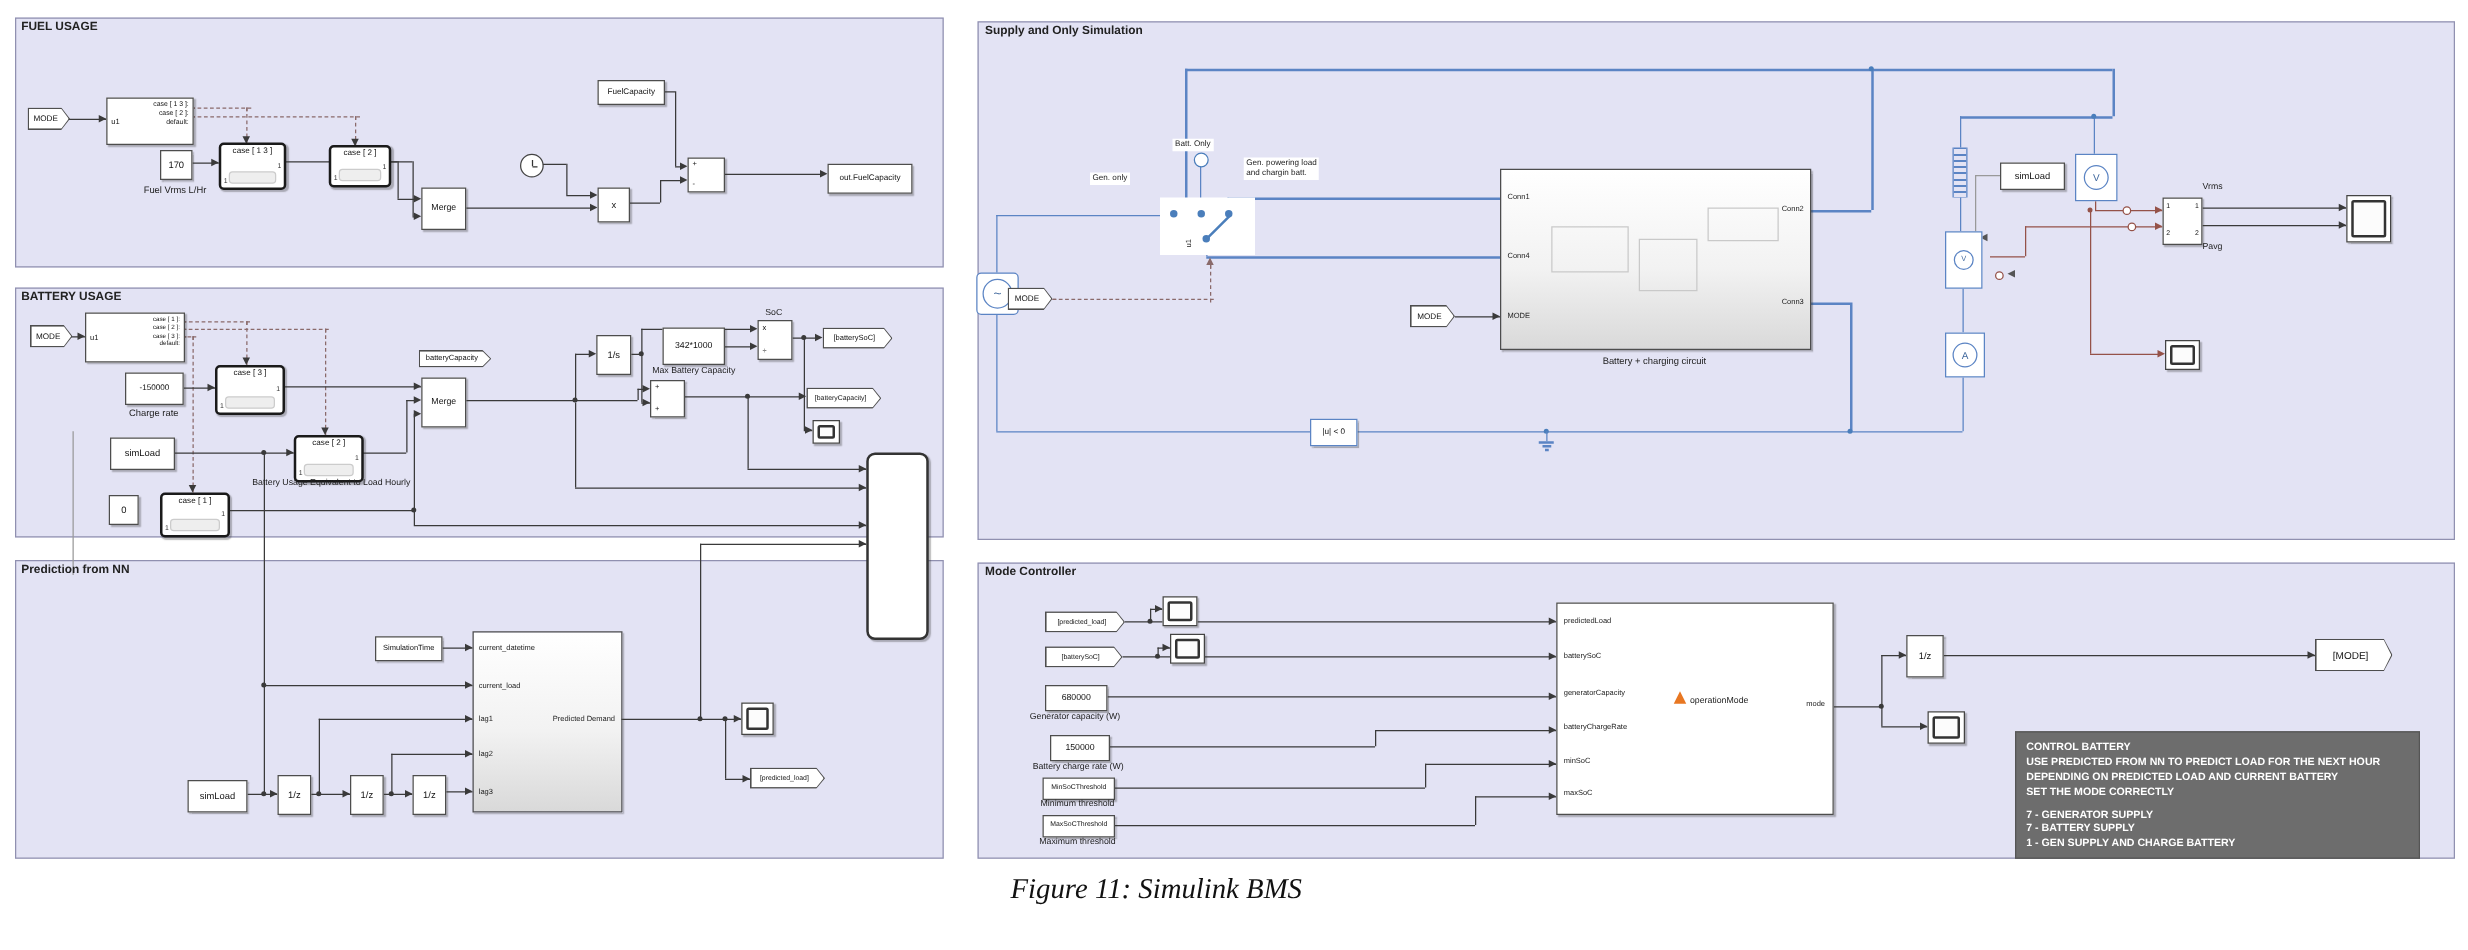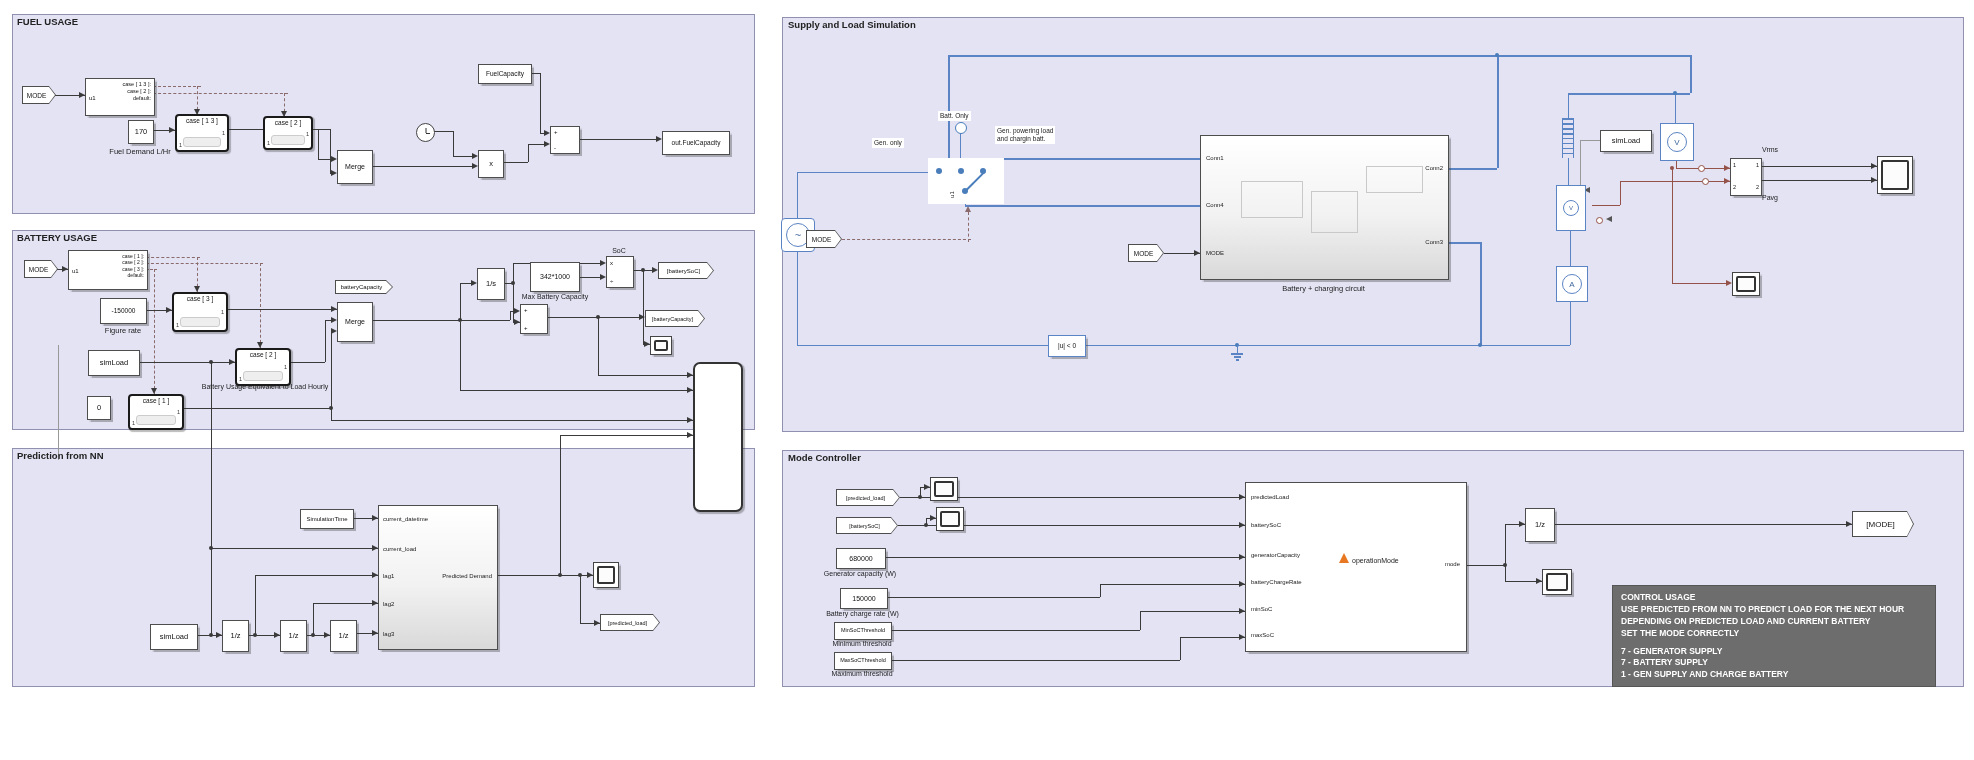--- a/index.html
+++ b/index.html
@@ -60,21 +60,21 @@
   <div class="panel" style="left:12px;top:14px;width:741px;height:198px"></div>
   <div class="ptitle" style="left:17px;top:16px">FUEL USAGE</div>
 
   <div class="panel" style="left:12px;top:230px;width:741px;height:198px"></div>
   <div class="ptitle" style="left:17px;top:232px">BATTERY USAGE</div>
 
   <div class="panel" style="left:12px;top:448px;width:741px;height:237px"></div>
   <div class="ptitle" style="left:17px;top:450px">Prediction from NN</div>
 
   <div class="panel" style="left:782px;top:17px;width:1180px;height:413px"></div>
-  <div class="ptitle" style="left:788px;top:19px">Supply and Load Simulation</div>
+  <div class="ptitle" style="left:788px;top:19px">Supply and Only Simulation</div>
 
   <div class="panel" style="left:782px;top:450px;width:1180px;height:235px"></div>
   <div class="ptitle" style="left:788px;top:452px">Mode Controller</div>
 
   <i class="wh" style="left:52px;top:95px;width:33px"></i>
   <i class="ar r" style="left:79px;top:92px"></i>
   <i class="wh dash" style="left:153px;top:86px;width:45px"></i>
   <i class="wv dash" style="left:197px;top:86px;height:26px"></i>
   <i class="ar d" style="left:194px;top:109px"></i>
   <i class="wh dash" style="left:153px;top:93px;width:132px"></i>
@@ -114,21 +114,21 @@
     </div>
   <div class="blk swcase" style="left:85px;top:78px;width:68px;height:36px">
     <span class="sw-u">u1</span>
     <span class="sw-cases">
       <span style="display:block">case [ 1 3 ]:</span>
         <span style="display:block">case [ 2 ]:</span>
         <span style="display:block">default:</span>
     </span>
   </div>
   <div class="blk" style="left:128px;top:120px;width:24px;height:22px">170</div>
-  <div class="lbl" style="left:95px;top:147px;width:90px">Fuel Demand L/Hr</div>
+  <div class="lbl" style="left:95px;top:147px;width:90px">Fuel Vrms L/Hr</div>
   <div class="blk action" style="left:175px;top:114px;width:50px;height:32px">
       <span>case [ 1 3 ]</span>
       <span class="pnum-l">1</span>
       <span class="pnum-r">1</span>
     </div>
   <div class="blk action" style="left:263px;top:116px;width:46px;height:28px">
       <span>case [ 2 ]</span>
       <span class="pnum-l">1</span>
       <span class="pnum-r">1</span>
     </div>
@@ -215,21 +215,21 @@
   <div class="blk swcase" style="left:68px;top:250px;width:78px;height:38px">
     <span class="sw-u">u1</span>
     <span class="sw-cases" style="font-size:5px">
       <span style="display:block">case [ 1 ]:</span>
         <span style="display:block">case [ 2 ]:</span>
         <span style="display:block">case [ 3 ]:</span>
         <span style="display:block">default:</span>
     </span>
   </div>
   <div class="blk" style="left:100px;top:298px;width:45px;height:24px;font-size:6.5px">-150000</div>
-  <div class="lbl" style="left:78px;top:326px;width:90px">Figure rate</div>
+  <div class="lbl" style="left:78px;top:326px;width:90px">Charge rate</div>
   <div class="blk action" style="left:172px;top:292px;width:52px;height:34px">
       <span>case [ 3 ]</span>
       <span class="pnum-l">1</span>
       <span class="pnum-r">1</span>
     </div>
   <div class="pent" style="left:335px;top:280px;width:58px;height:14px">
       <i class="pshape"></i>
       <i class="pfill"></i>
       <span class="plbl" style="font-size:6px">batteryCapacity</span>
     </div>
@@ -523,23 +523,24 @@
     <span class="portl" style="right:6px;top:78px;left:auto">mode</span>
   </div>
   <div class="blk" style="left:1525px;top:508px;width:28px;height:32px">1/z</div>
   <div class="pent" style="left:1852px;top:511px;width:62px;height:26px">
       <i class="pshape"></i>
       <i class="pfill"></i>
       <span class="plbl" style="font-size:8px">[MODE]</span>
     </div>
   <div class="scope" style="left:1542px;top:569px;width:28px;height:24px"></div>
   <div class="annbox" style="left:1612px;top:585px;width:306px;height:88px">
-    <div>CONTROL USAGE</div>
+    <div>CONTROL BATTERY</div>
     <div>USE PREDICTED FROM NN TO PREDICT LOAD FOR THE NEXT HOUR</div>
     <div>DEPENDING ON PREDICTED LOAD AND CURRENT BATTERY</div>
     <div>SET THE MODE CORRECTLY</div>
     <div style="margin-top:6px">7 - GENERATOR SUPPLY</div>
     <div>7 - BATTERY SUPPLY</div>
     <div>1 - GEN SUPPLY AND CHARGE BATTERY</div>
   </div>
 
+  <div class="caption" style="left:775px;top:698px;width:300px;text-align:center">Figure 11: Simulink BMS</div>
 
 </div>
 
 </body></html>

